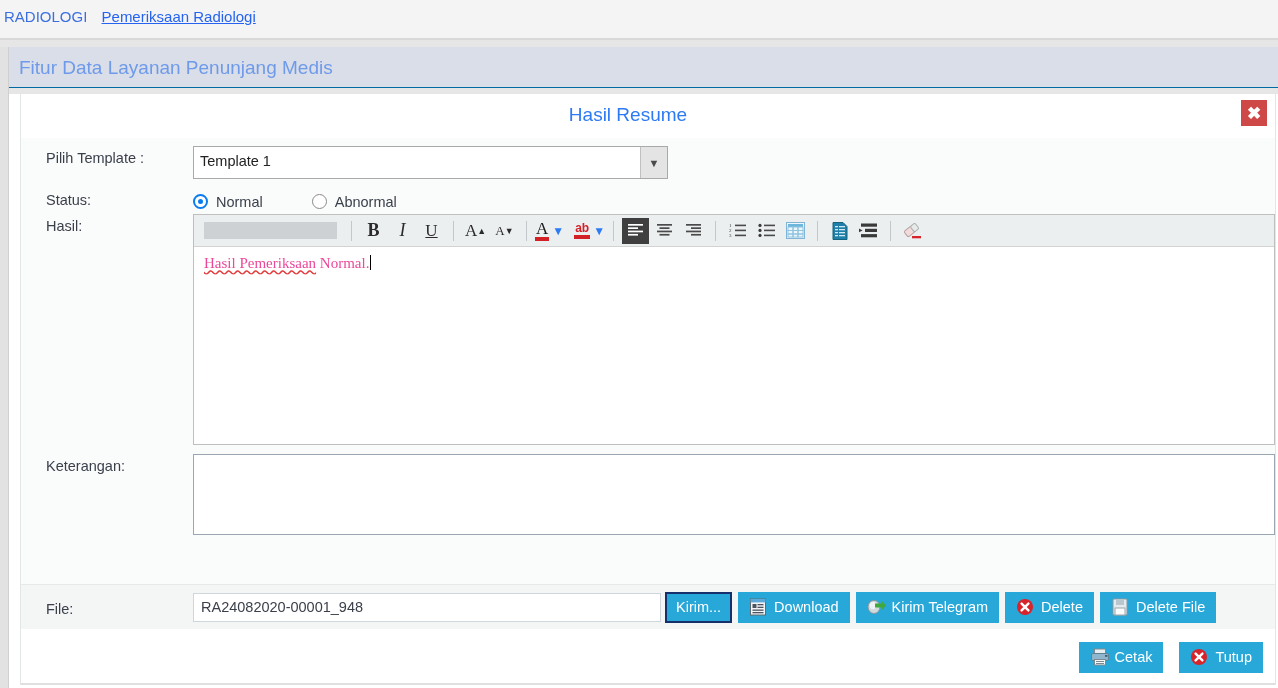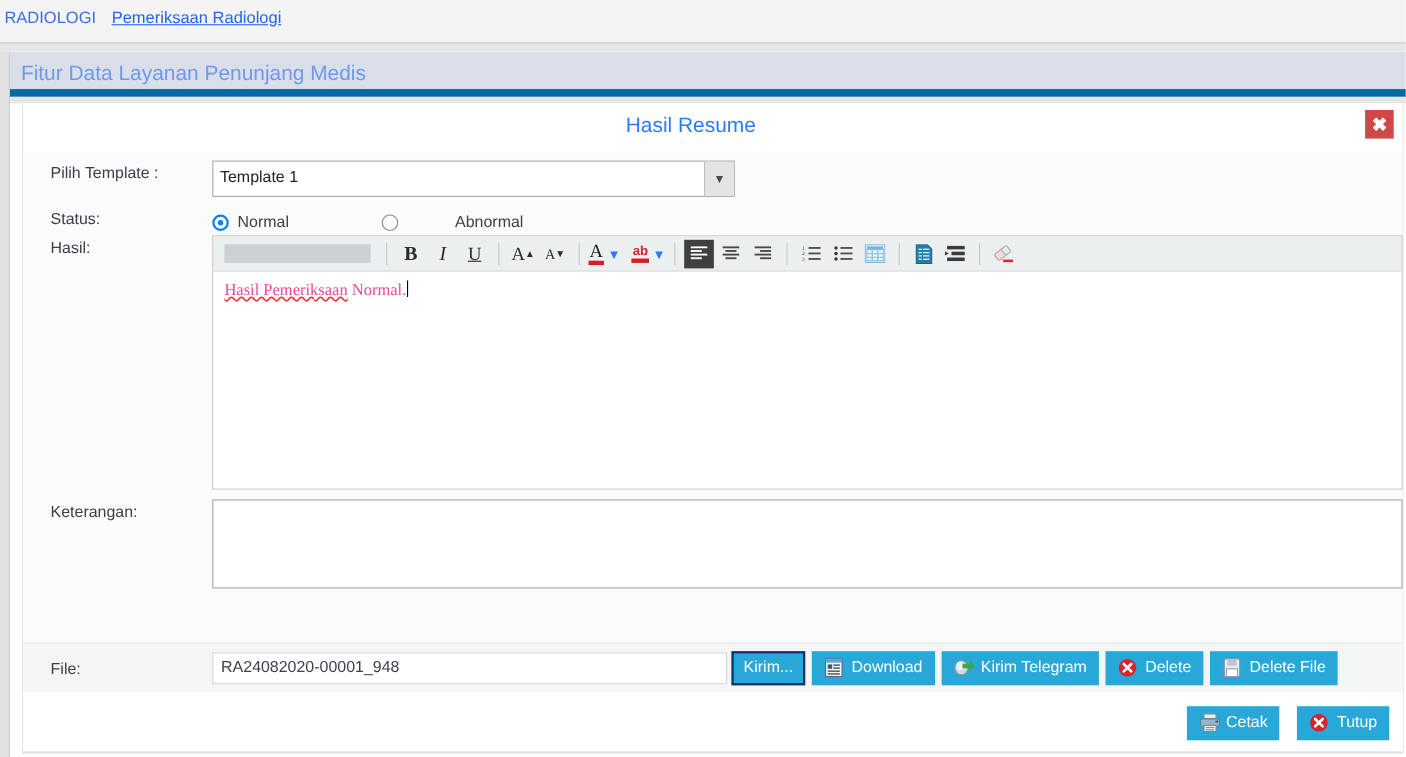--- a/index.html
+++ b/index.html
@@ -51,21 +51,21 @@
     border-right: 1px solid #cfcfcf;
   }
 
   .feature-header {
     height: 41px;
     background: #d9dee8;
     color: #6f9aea;
     font-size: 19px;
     line-height: 41px;
     padding-left: 10px;
-    border-bottom: 7px solid #0369a1;
+    border-bottom: 1px solid #0369a1;
   }
   .header-underline {
     height: 6px;
     background: #e6e6e6;
   }
 
   
   .card {
     background: #fafbfb;
     margin: 0 0 0 11px;
@@ -146,22 +146,22 @@
     border-left: 1px solid #c0c0c0;
     display: flex;
     align-items: center;
     justify-content: center;
     color: #4a4a4a;
     font-size: 11px;
   }
 
   
   .radio-row { display: flex; align-items: center; padding-top: 6px; }
-  .radio-item { display: flex; align-items: flex-end; cursor: pointer; }
-  .radio-item + .radio-item { margin-left: 84px; gap: 44px; }
+  .radio-item { display: flex; align-items: flex-start; cursor: pointer; }
+  .radio-item + .radio-item { margin-left: 49px; }
   .radio-dot {
     width: 15px; height: 15px;
     border-radius: 50%;
     border: 2px solid #0a7cf0;
     background: #fff;
     position: relative;
     flex: 0 0 15px;
   }
   .radio-dot.off { border: 1px solid #8a8a8a; }
   .radio-dot.on::after {

